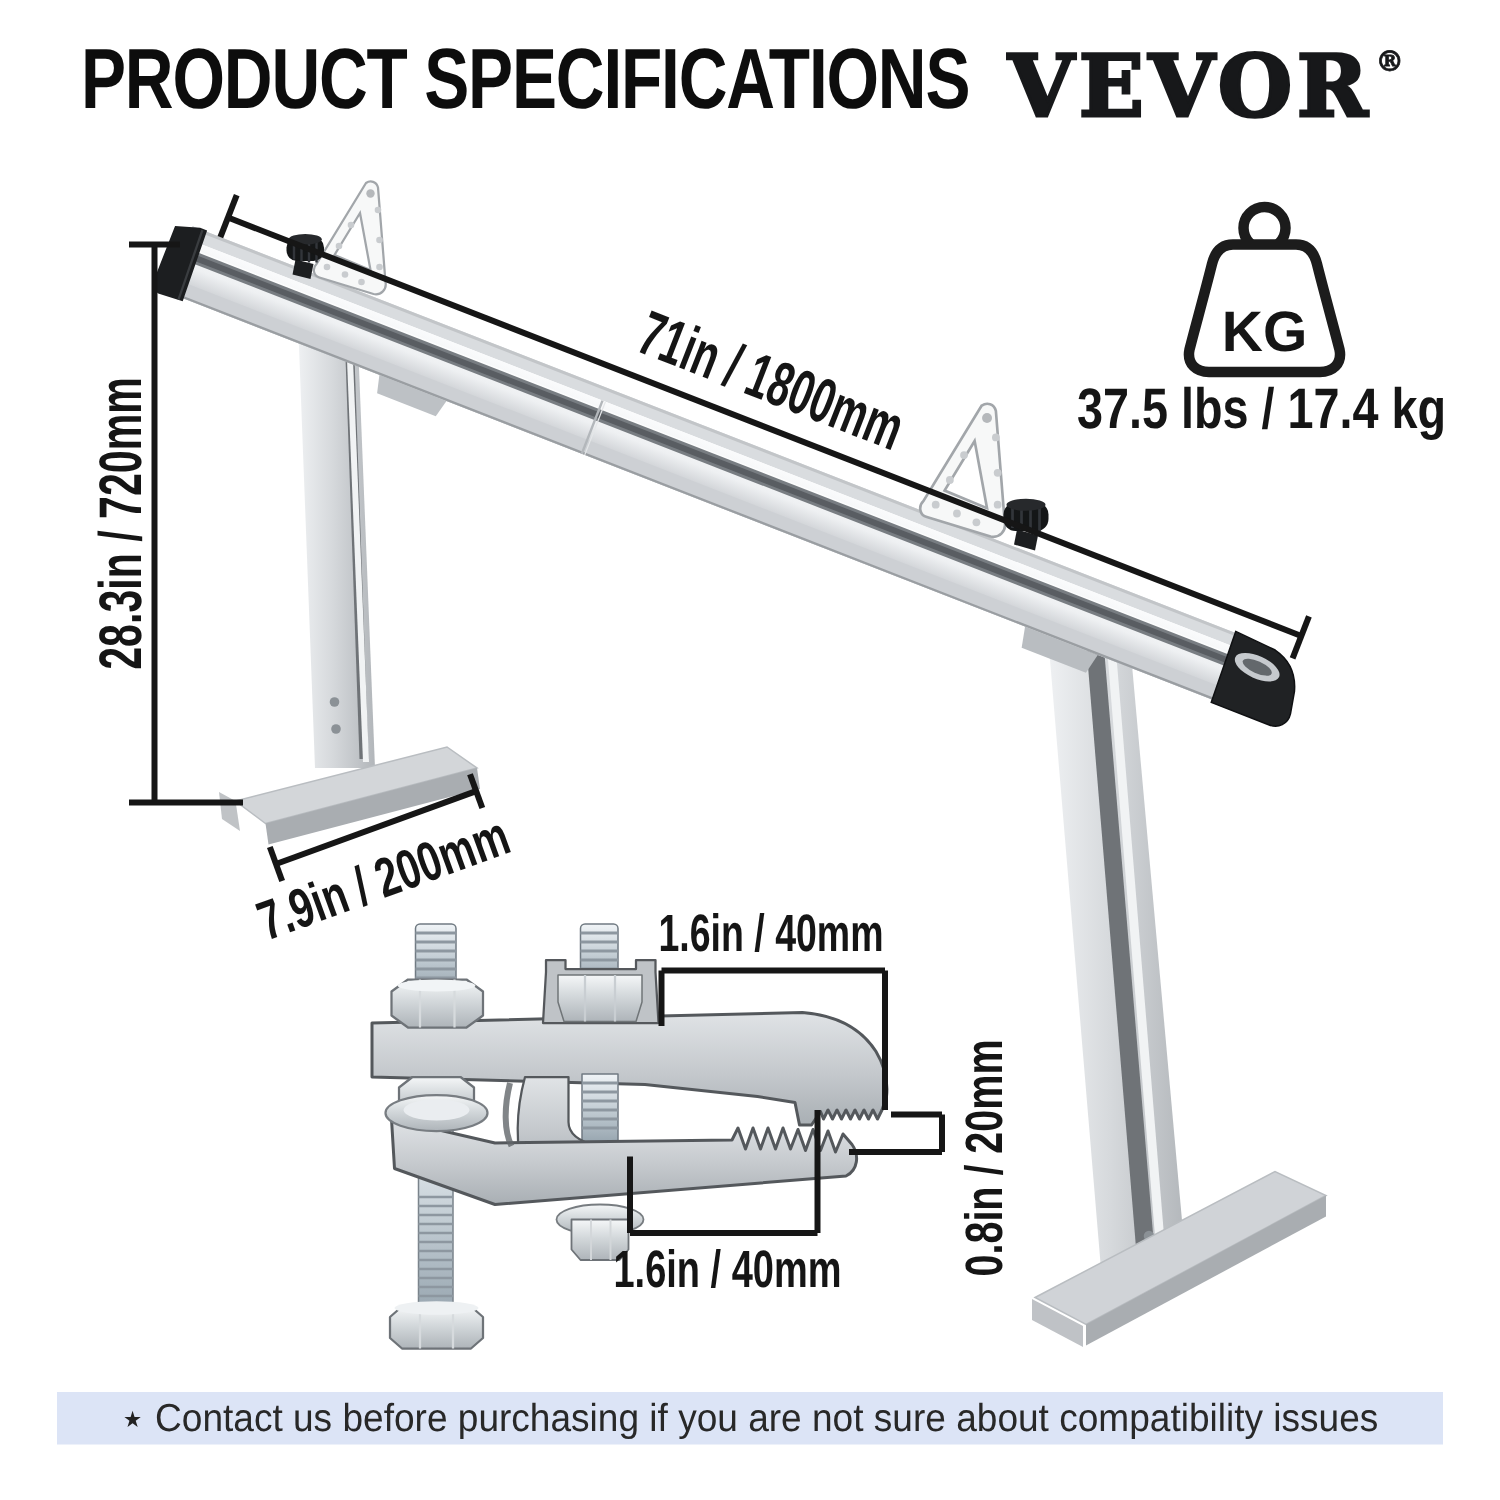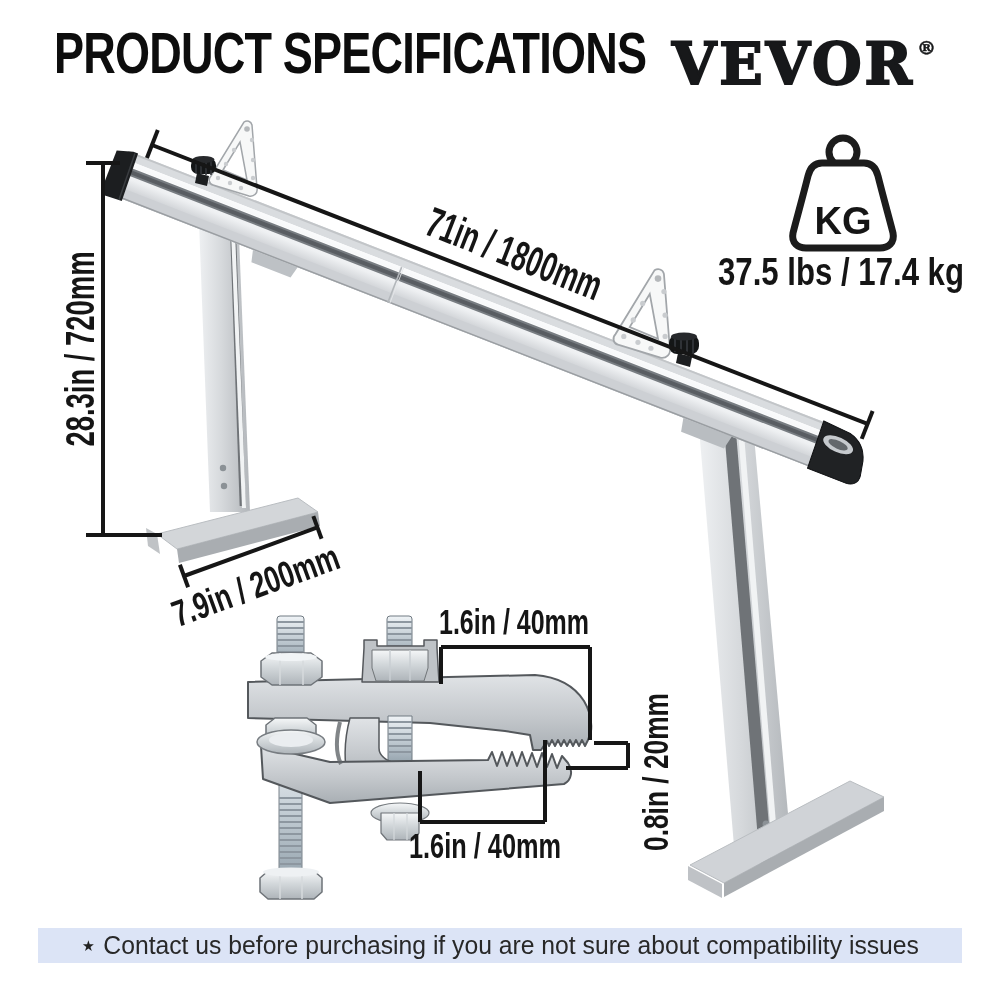--- a/index.html
+++ b/index.html
@@ -2,21 +2,21 @@
 <html><head>
 <meta charset="utf-8">
 <style>
   html,body{margin:0;padding:0;background:#ffffff;}
   .canvas{position:relative;width:1000px;height:1000px;background:#ffffff;overflow:hidden;
           font-family:"Liberation Sans",sans-serif;}
   .page-title{position:absolute;left:54px;top:22px;font-size:57px;line-height:62px;
               font-weight:bold;color:#0d0d0d;white-space:nowrap;
               transform:scaleX(0.79);transform-origin:left top;letter-spacing:-1px;}
   .brand{position:absolute;left:672px;top:24px;font-family:"DejaVu Serif",serif;
-         font-weight:bold;font-size:57px;line-height:80px;color:#17181a;
+         font-weight:bold;font-size:57px;line-height:68px;color:#17181a;
          letter-spacing:3px;-webkit-text-stroke:2px #17181a;white-space:nowrap;}
   .brand .reg{font-size:19px;-webkit-text-stroke:0.5px #17181a;position:relative;top:-30px;left:2px;letter-spacing:0;}
   .footer-bar{position:absolute;left:38px;top:928px;width:924px;height:35px;background:#dce4f6;
               display:flex;align-items:center;justify-content:center;}
   .footer-inner{display:flex;align-items:center;gap:9px;transform:scaleX(0.95);white-space:nowrap;}
   .footer-star{font-size:15px;color:#222;}
   .footer-note{font-size:26px;color:#282828;}
   svg text{font-family:"Liberation Sans",sans-serif;font-weight:bold;fill:#151515;}
 </style>
 </head>

